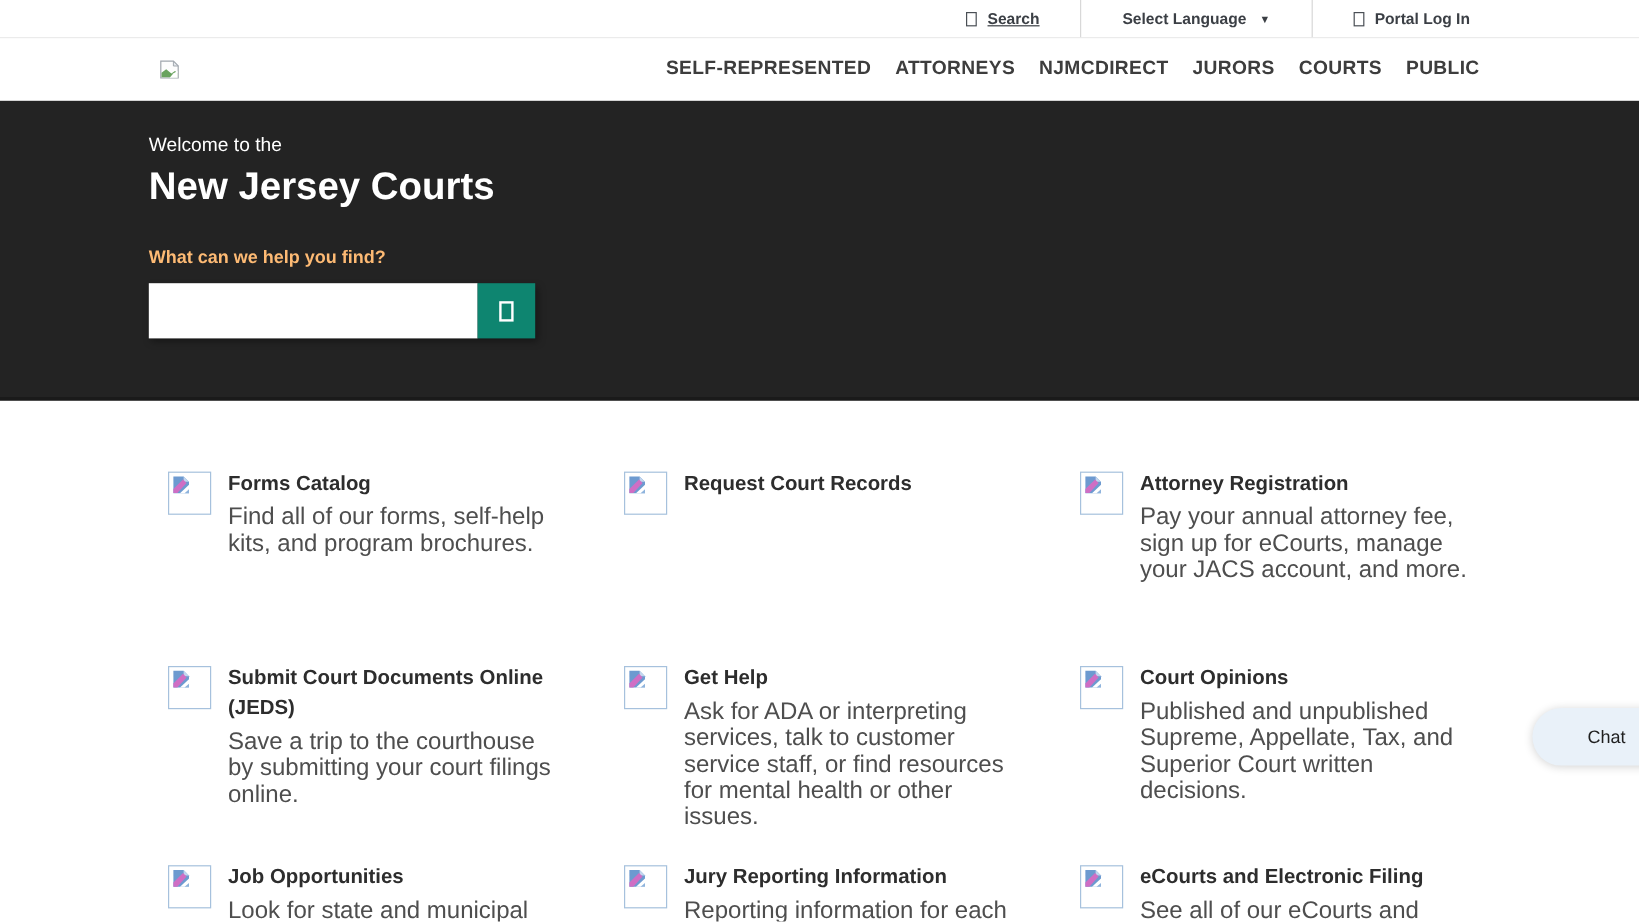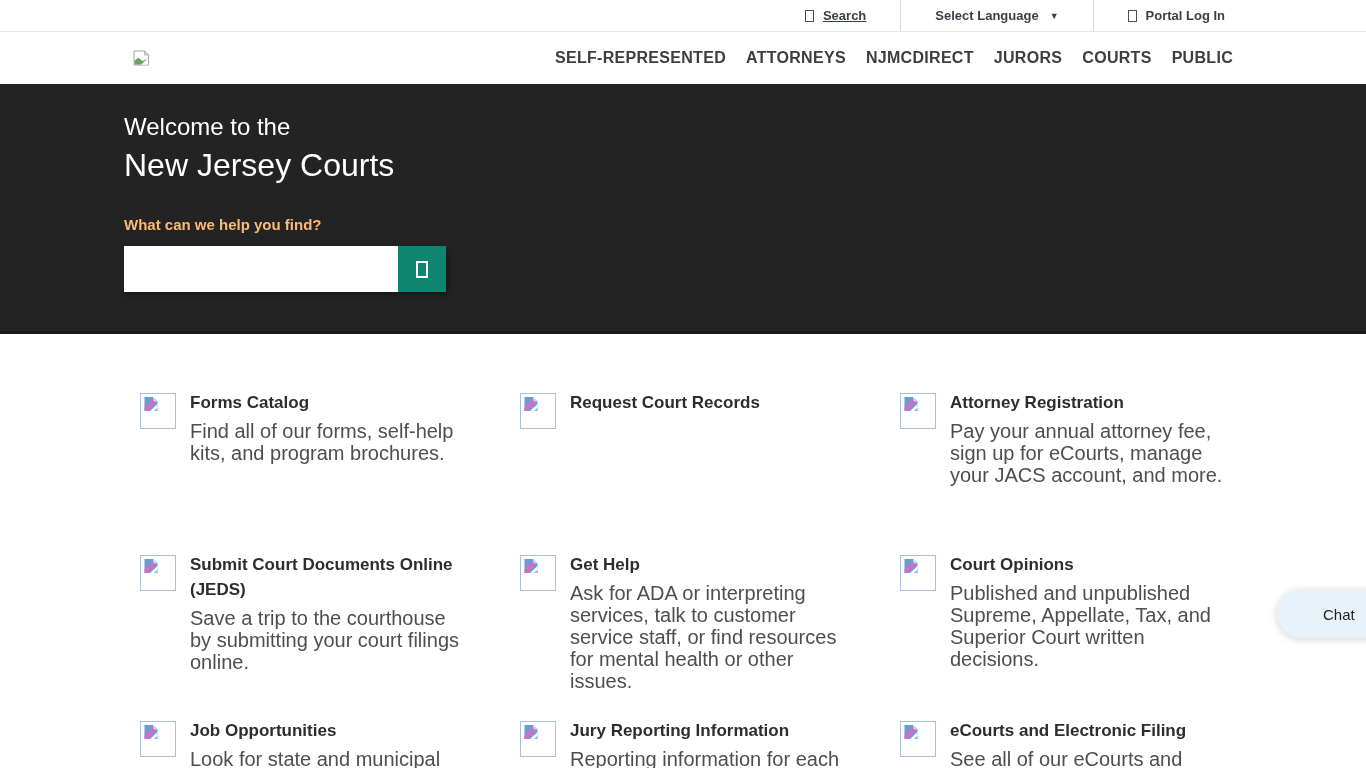--- a/index.html
+++ b/index.html
@@ -24,22 +24,22 @@
   .mainnav-inner { width:1100px; margin:0 auto; height:100%;
                    display:flex; align-items:center; justify-content:space-between; }
   .logo { display:flex; align-items:center; cursor:pointer; }
   .nav-links { display:flex; gap:20px; }
   .nav-links a { font-size:16px; font-weight:bold; letter-spacing:0.3px;
                  color:#3d3d3d; text-decoration:none; cursor:pointer; }
 
   
   .hero { height:250px; background:#232323; border-bottom:3px solid #1a1a1a; }
   .hero-inner { padding:28px 0 0 124px; }
-  .hero-welcome { color:#ffffff; font-size:24px; font-weight:400; line-height:1.25; }
-  .hero-title { color:#ffffff; font-size:32px; font-weight:normal; line-height:1.2;
+  .hero-welcome { color:#ffffff; font-size:16px; font-weight:400; line-height:1.25; }
+  .hero-title { color:#ffffff; font-size:32px; font-weight:bold; line-height:1.2;
                 margin-top:4px; }
   .hero-prompt { display:block; color:#fdba74; font-size:15px; font-weight:bold;
                  margin-top:32px; }
   .searchbar { display:flex; margin-top:13px; width:322px;
                box-shadow:2px 3px 6px rgba(0,0,0,0.35); }
   .searchbar input { width:274px; height:46px; border:none; outline:none;
                      background:#ffffff; font-size:16px; padding:0 12px; }
   .searchbar button { width:48px; height:46px; border:none; background:#0e8570;
                       display:flex; align-items:center; justify-content:center;
                       cursor:pointer; }

